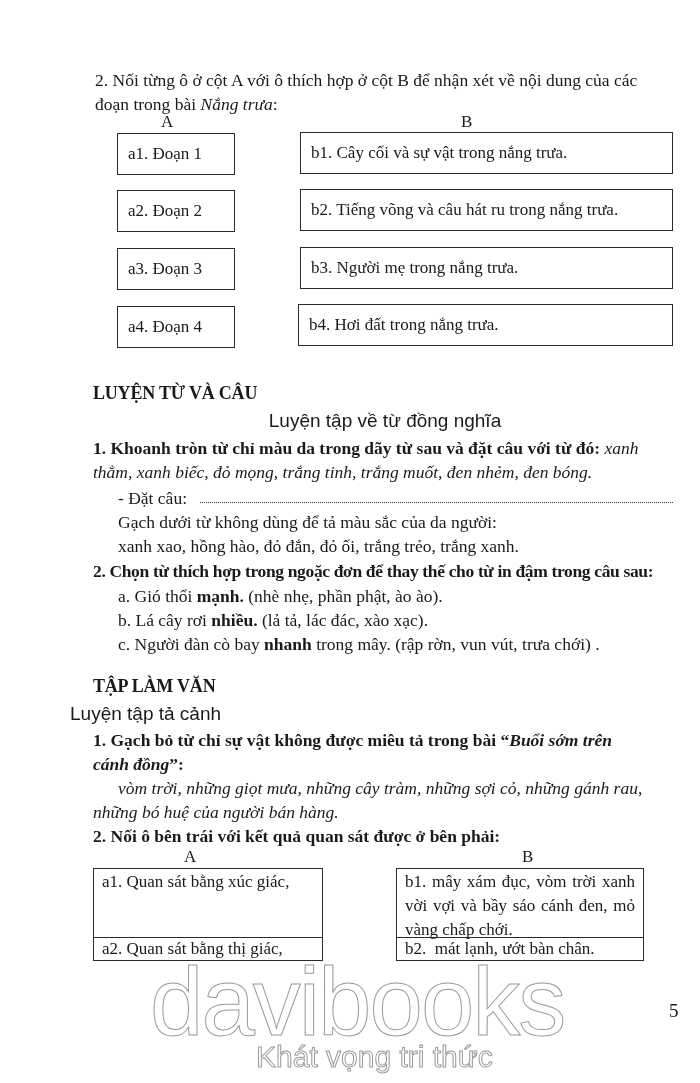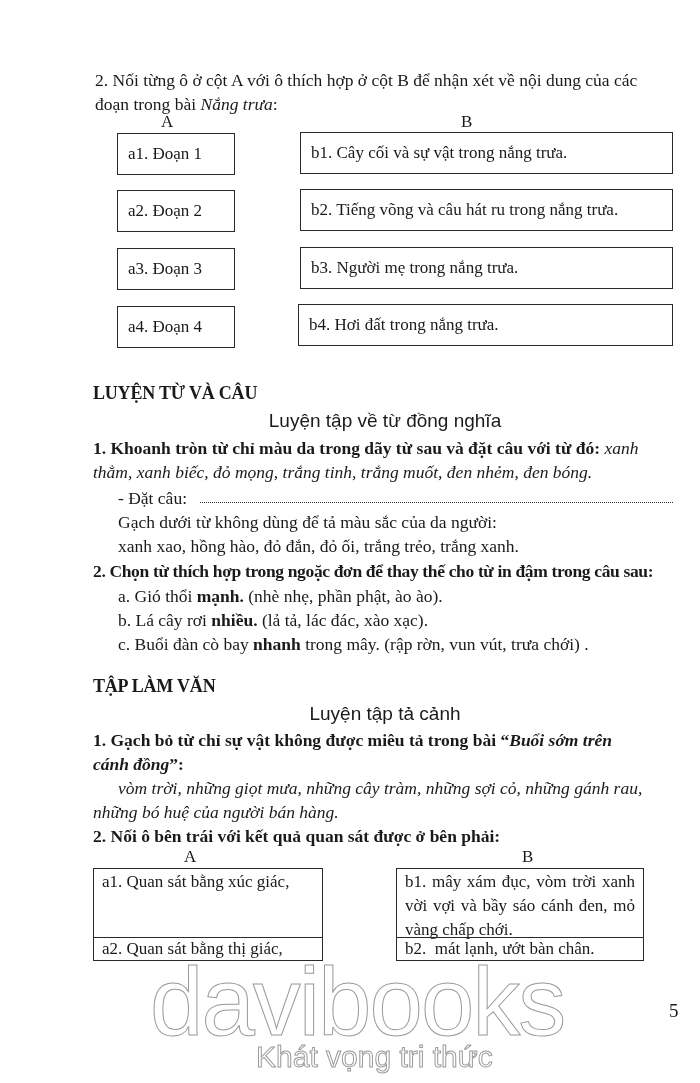--- a/index.html
+++ b/index.html
@@ -69,24 +69,24 @@
 
 <div class="abs p" style="left:118px; top:486px;">- Đặt câu:</div>
 <div class="dots" style="left:200px; top:502px; width:473px;"></div>
 
 <div class="abs p" style="left:118px; top:510px;">Gạch dưới từ không dùng để tả màu sắc của da người:</div>
 <div class="abs p" style="left:118px; top:534px;">xanh xao, hồng hào, đỏ đắn, đỏ ối, trắng trẻo, trắng xanh.</div>
 
 <div class="abs p b" style="left:93px; top:559px; letter-spacing:-0.35px;">2. Chọn từ thích hợp trong ngoặc đơn để thay thế cho từ in đậm trong câu sau:</div>
 <div class="abs p" style="left:118px; top:584px;"><span>a.  Gió thổi </span><b>mạnh.</b><span> (nhè nhẹ, phần phật, ào ào).</span></div>
 <div class="abs p" style="left:118px; top:608px;"><span>b.  Lá cây rơi </span><b>nhiều.</b><span> (lả tả, lác đác, xào xạc).</span></div>
-<div class="abs p" style="left:118px; top:632px;"><span>c.  Buổi đàn cò bay </span><b>nhanh</b><span>  trong mây. (rập rờn, vun vút, trưa chới) .</span></div>
+<div class="abs p" style="left:118px; top:632px;"><span>c.  Người đàn cò bay </span><b>nhanh</b><span>  trong mây. (rập rờn, vun vút, trưa chới) .</span></div>
 
 <div class="abs heading-caps" style="left:93px; top:676px;">TẬP LÀM VĂN</div>
-<div class="abs sub-title" style="left:0; width:700px; text-align:center; top:703px; padding-left:70px; box-sizing:border-box;">Luyện tập tả cảnh</div>
+<div class="abs sub-title" style="left:0; width:700px; top:703px; padding-left:70px; box-sizing:border-box;">Luyện tập tả cảnh</div>
 
 <div class="abs p b" style="left:93px; top:728px;"><span>1. Gạch bỏ từ chỉ sự vật không được miêu tả trong bài “</span><i>Buổi sớm trên</i></div>
 <div class="abs p b" style="left:93px; top:752px;"><i>cánh đồng</i><span>”:</span></div>
 <div class="abs p i" style="left:118px; top:776px;">vòm trời, những giọt mưa, những cây tràm, những sợi cỏ, những gánh rau,</div>
 <div class="abs p i" style="left:93px; top:800px;">những bó huệ của người bán hàng.</div>
 
 <div class="abs p b" style="left:93px; top:824px;">2. Nối ô bên trái với kết quả quan sát được ở bên phải:</div>
 
 <div class="col-label" style="left:184px; top:847px;">A</div>
 <div class="col-label" style="left:522px; top:847px;">B</div>

